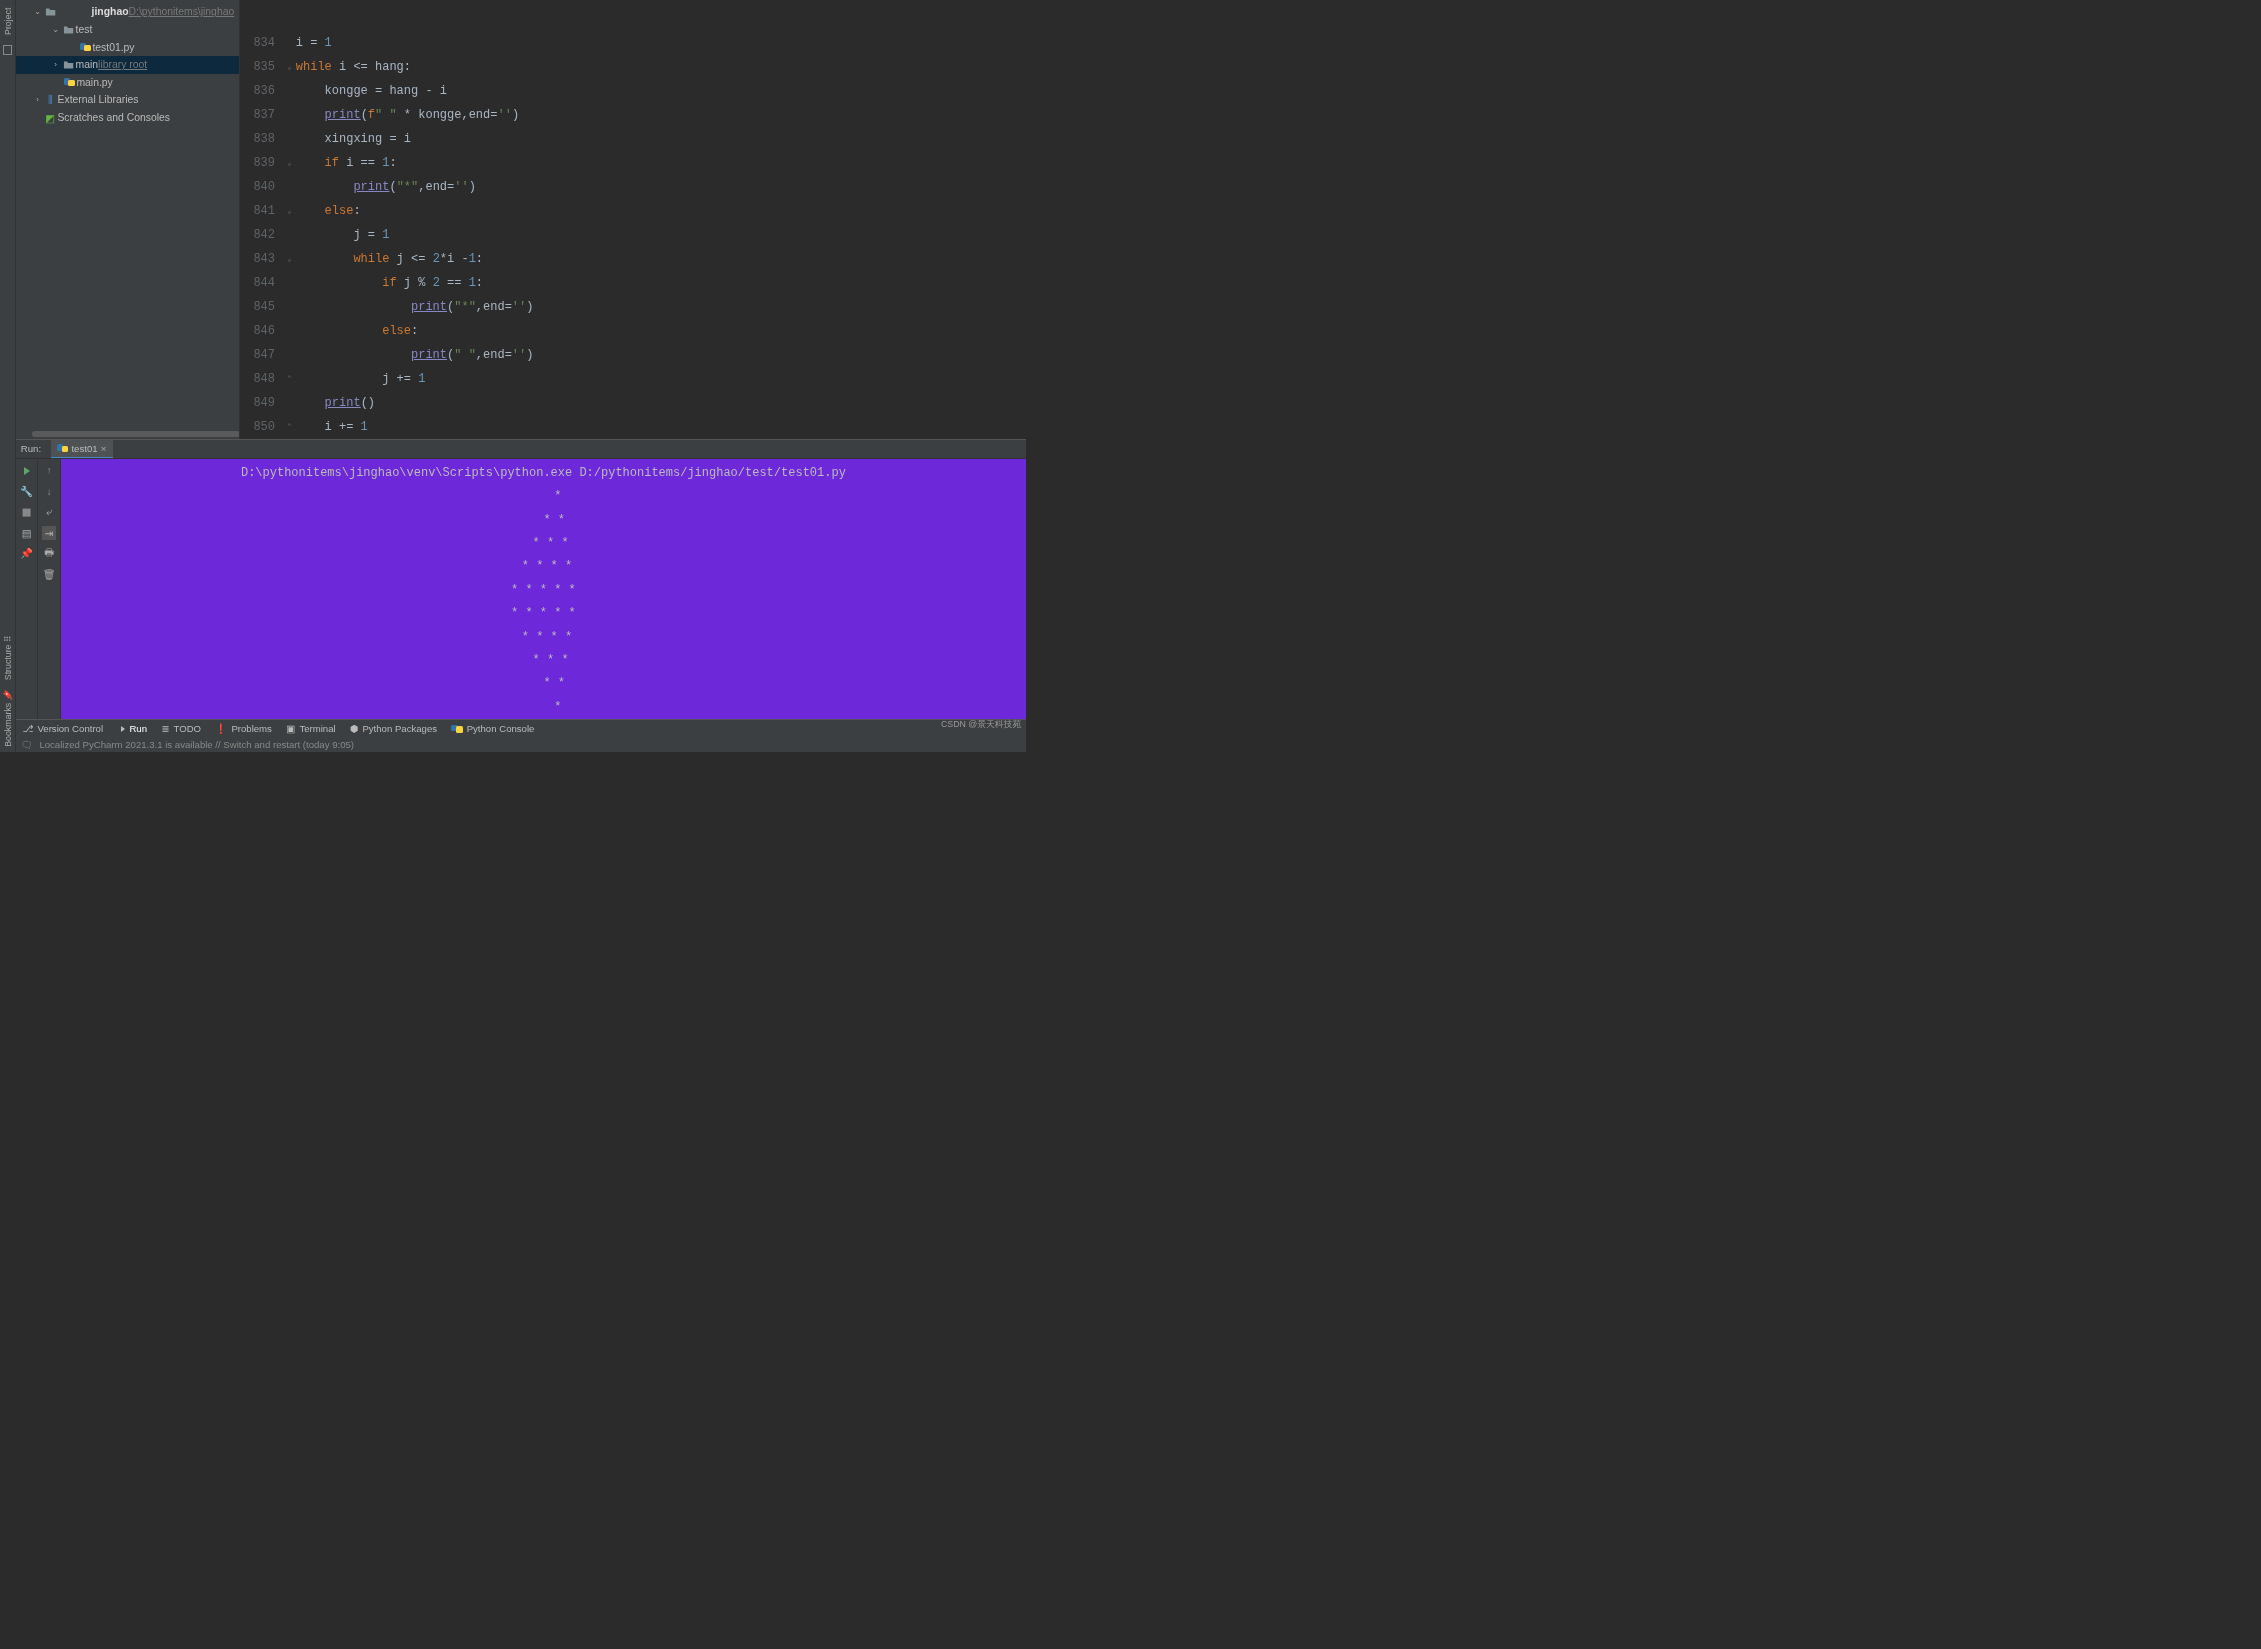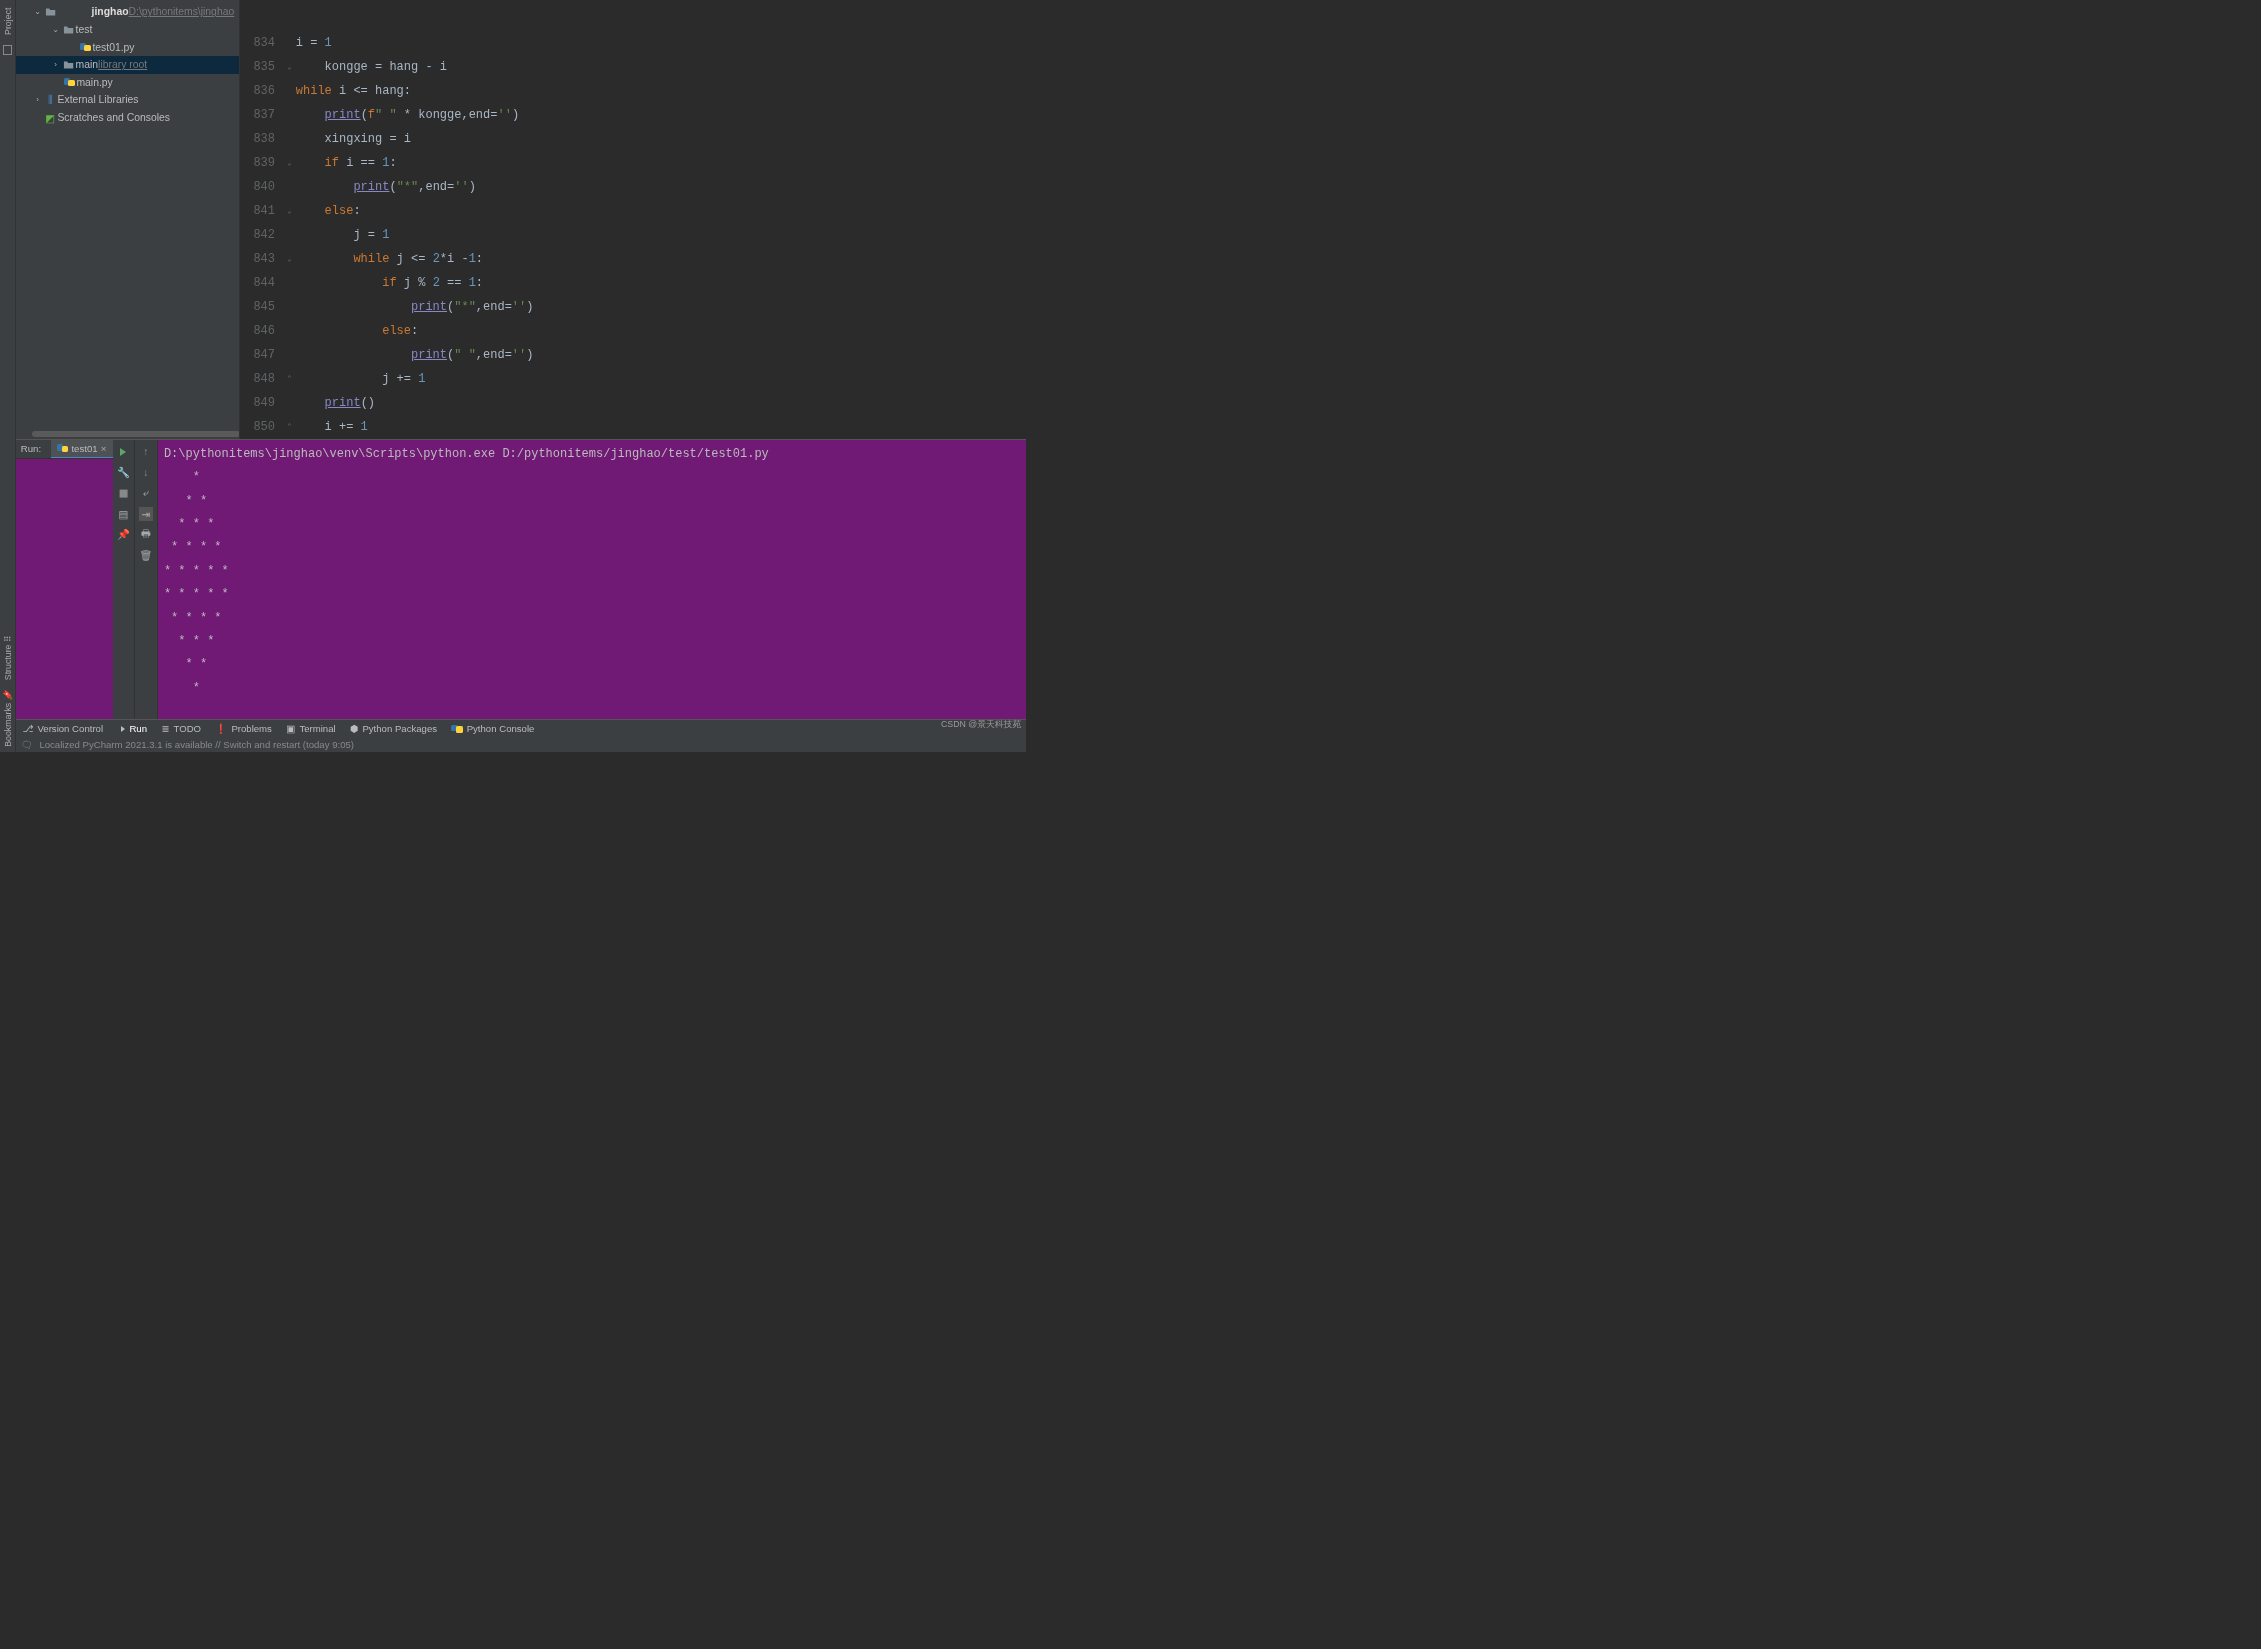--- a/index.html
+++ b/index.html
@@ -94,24 +94,25 @@
   .code-col { flex: 1; }
   .line { height: 24px; line-height: 24px; }
   .code-line { white-space: pre; color: #a9b7c6; }
   .kw { color: #cc7832; }
   .fn { color: #8888c6; text-decoration: underline; }
   .num { color: #6897bb; }
   .str { color: #6a8759; }
   .op  { color: #a9b7c6; }
   .run-panel {
     height: 280px;
-    background: #701a75;
+    background: #6d28d9;
     border-top: 0.8px solid #555;
     display: flex;
-    flex-direction: row;
+    flex-direction: column;
+    text-align: center;
   }
   .run-header {
     height: 19px;
     background: #3c3f41;
     display: flex; align-items: center;
     font-size: 9.6px;
     padding-left: 4.8px;
     border-bottom: 0.8px solid #323232;
   }
   .run-header .label { color: #bbbbbb; margin-right: 9.6px; }
@@ -285,22 +286,22 @@
             <div class="line"></div>
             <div class="line"></div>
             <div class="line"></div>
             <div class="line"></div>
             <div class="line">⌃</div>
             <div class="line"></div>
             <div class="line">⌃</div>
           </div>
         <div class="code-col" id="code">
             <div class="line code-line">i = <span class="num">1</span></div>
+            <div class="line code-line"><span class="kw">while</span> i &lt;= hang:</div>
             <div class="line code-line">    kongge = hang - i</div>
-            <div class="line code-line"><span class="kw">while</span> i &lt;= hang:</div>
             <div class="line code-line">    <span class="fn">print</span>(<span class="kw">f</span><span class="str">" "</span> * kongge,<span class="op">end</span>=<span class="str">''</span>)</div>
             <div class="line code-line">    xingxing = i</div>
             <div class="line code-line">    <span class="kw">if</span> i == <span class="num">1</span>:</div>
             <div class="line code-line">        <span class="fn">print</span>(<span class="str">"*"</span>,<span class="op">end</span>=<span class="str">''</span>)</div>
             <div class="line code-line">    <span class="kw">else</span>:</div>
             <div class="line code-line">        j = <span class="num">1</span></div>
             <div class="line code-line">        <span class="kw">while</span> j &lt;= <span class="num">2</span>*i -<span class="num">1</span>:</div>
             <div class="line code-line">            <span class="kw">if</span> j % <span class="num">2</span> == <span class="num">1</span>:</div>
             <div class="line code-line">                <span class="fn">print</span>(<span class="str">"*"</span>,<span class="op">end</span>=<span class="str">''</span>)</div>
             <div class="line code-line">            <span class="kw">else</span>:</div>

